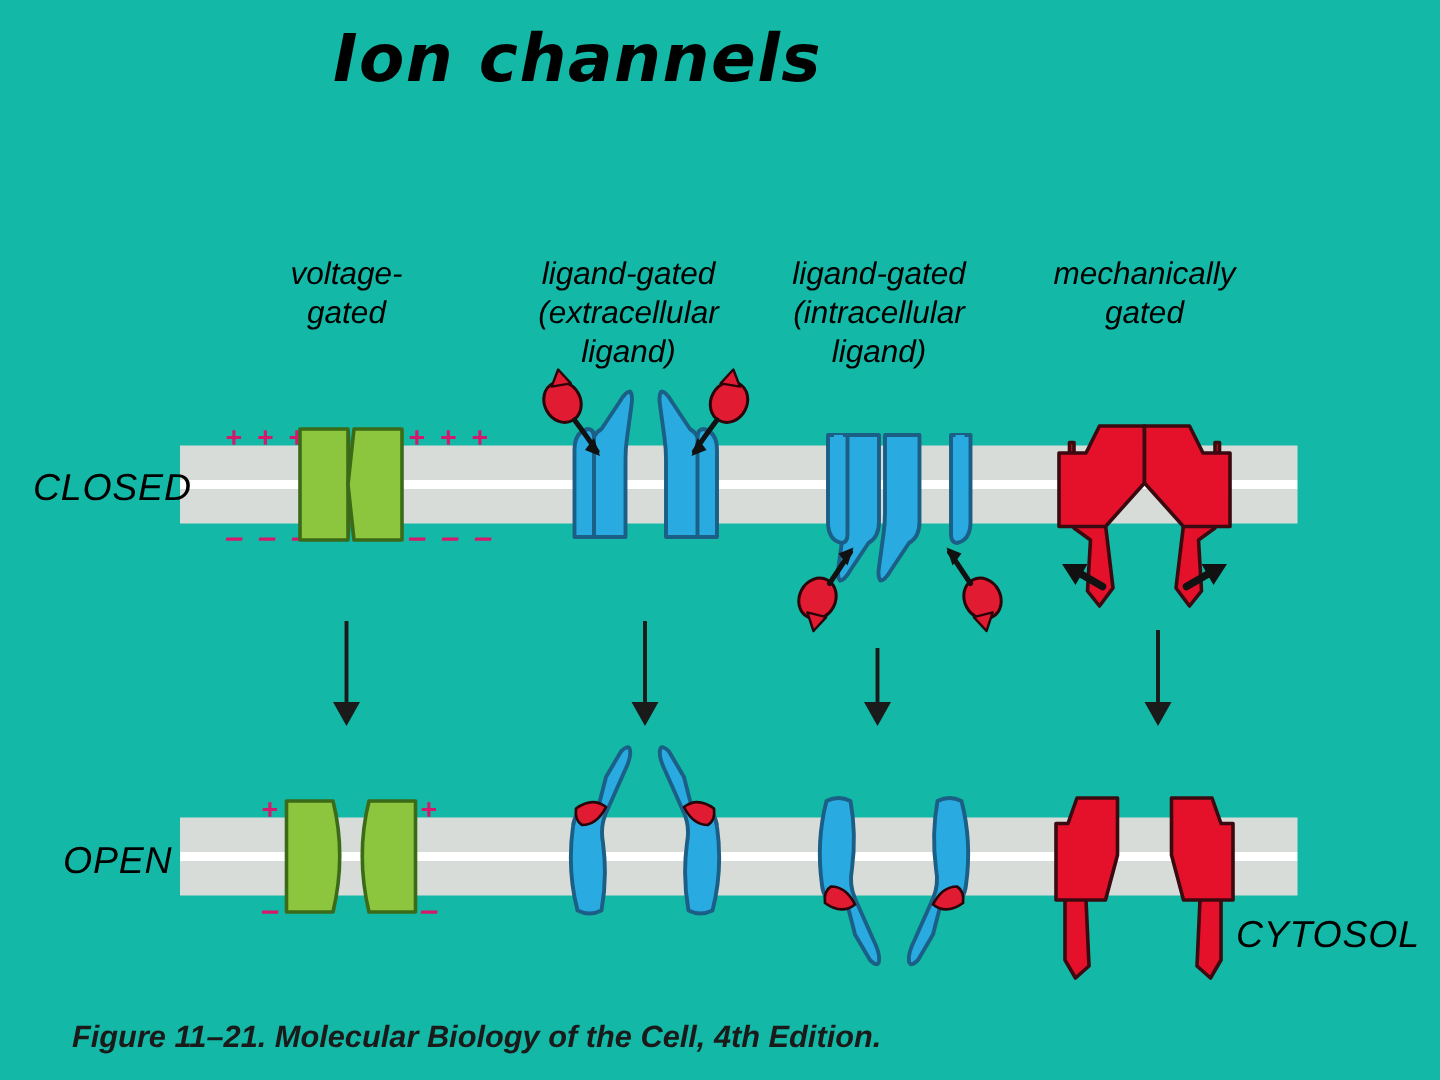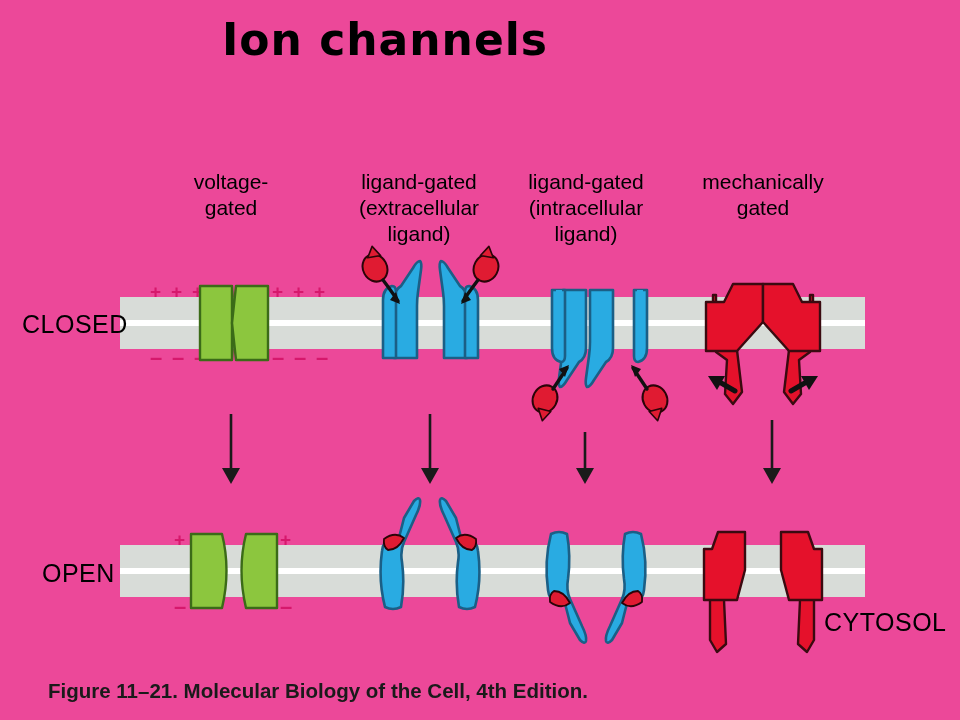--- a/index.html
+++ b/index.html
@@ -12,21 +12,22 @@
     height: 720px;
     overflow: hidden;
     font-family: "Liberation Sans", sans-serif;
     position: relative;
   }
   #slide {
     position: absolute;
     inset: 0;
     width: 960px;
     height: 720px;
-    background: #ec4899;
+    background: #14b8a6;
+    font-style: italic;
   }
   #title {
     position: absolute;
     left: 0;
     top: 14px;
     width: 960px;
     text-align: center;
     font-family: "DejaVu Sans", sans-serif;
     font-weight: bold;
     font-size: 44px;

